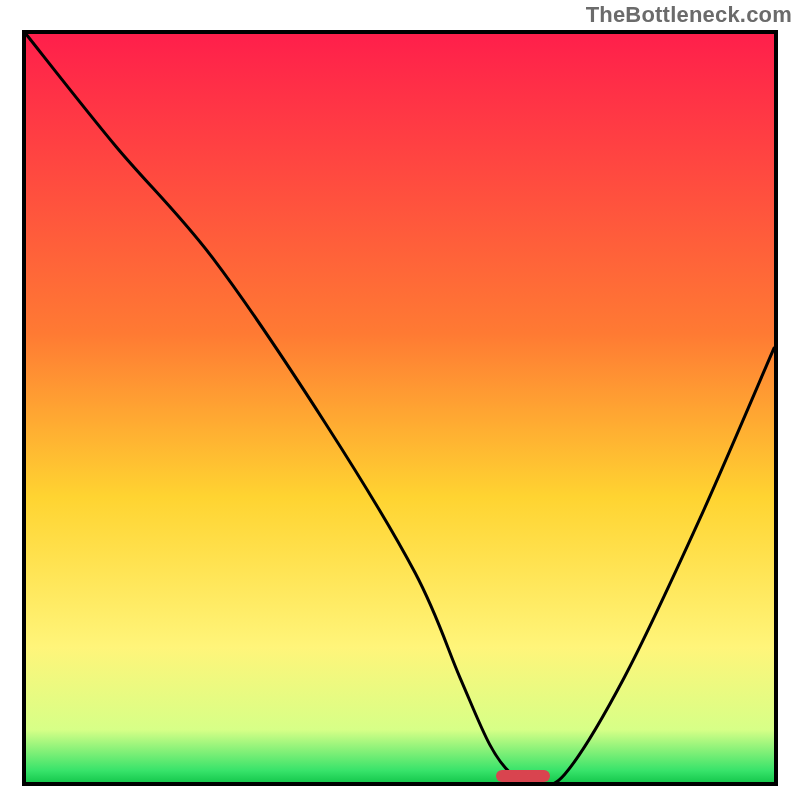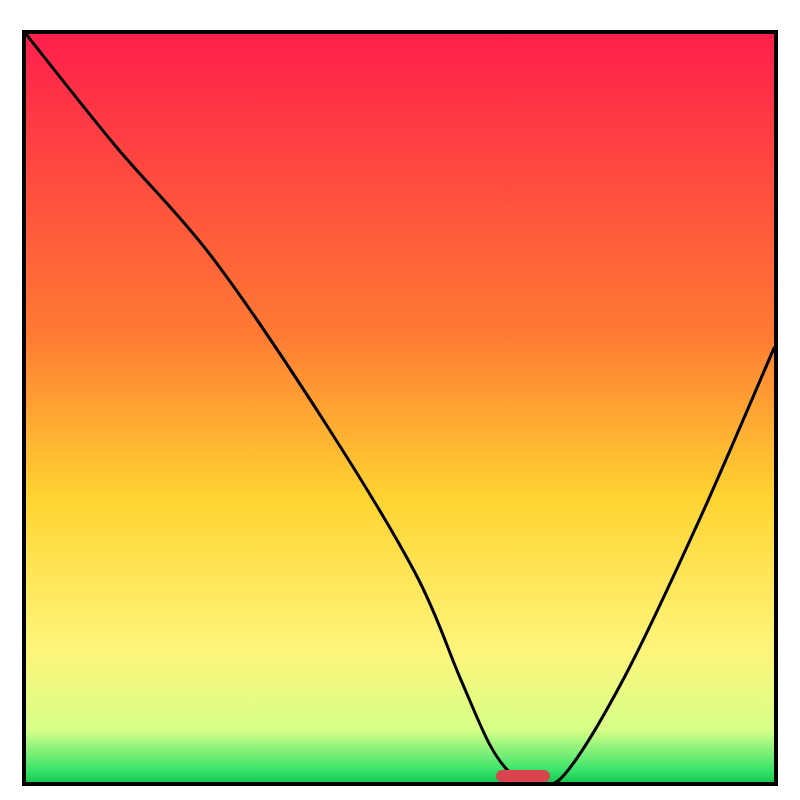--- a/index.html
+++ b/index.html
@@ -61,20 +61,21 @@
     height: 12px;
     width: 54px;
     z-index: 5;
   }
 </style>
 </head>
 <body>
 
 <div class="frame">
 
+  <div class="watermark">TheBottleneck.com</div>
 
   <div class="plot-outer">
     <div class="plot-border">
 
       <svg class="bg" viewBox="0 0 748 748" preserveAspectRatio="none">
         <defs>
           <linearGradient id="g" x1="0" y1="0" x2="0" y2="1">
           <stop offset="0%" stop-color="#ff1f4b"></stop>
               <stop offset="40%" stop-color="#ff7a33"></stop>
               <stop offset="62%" stop-color="#ffd431"></stop>

